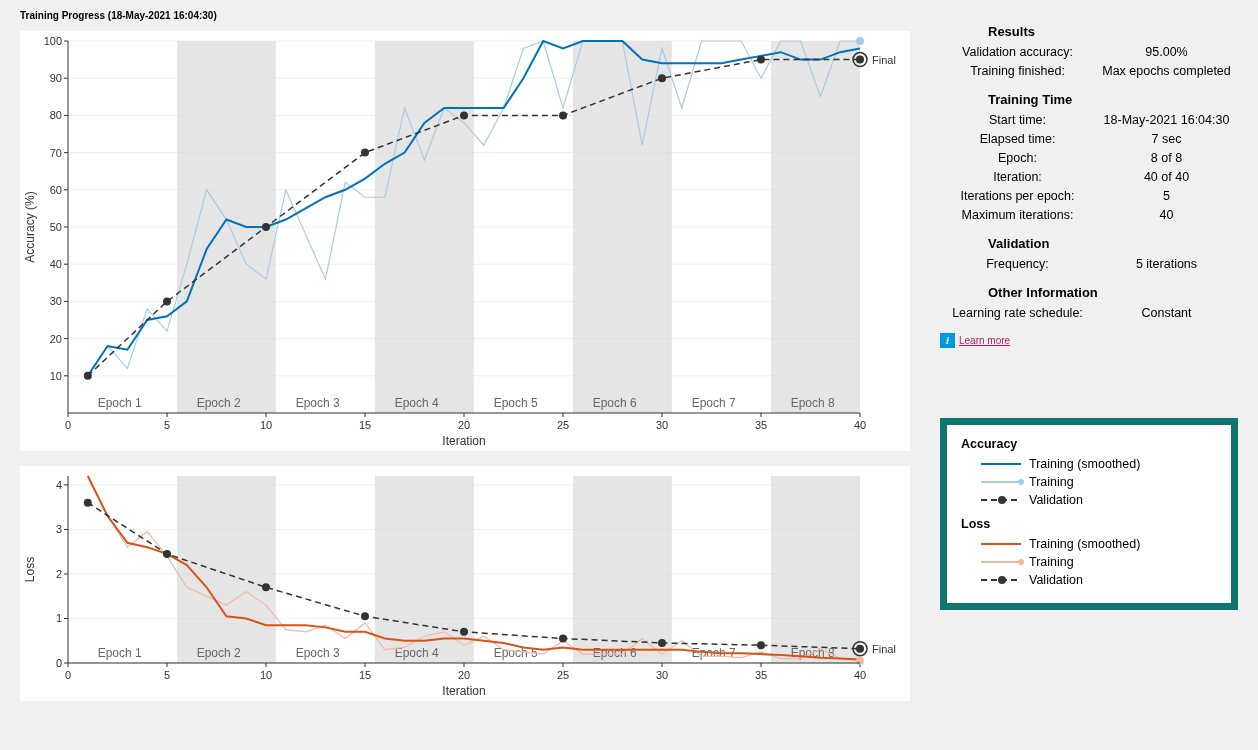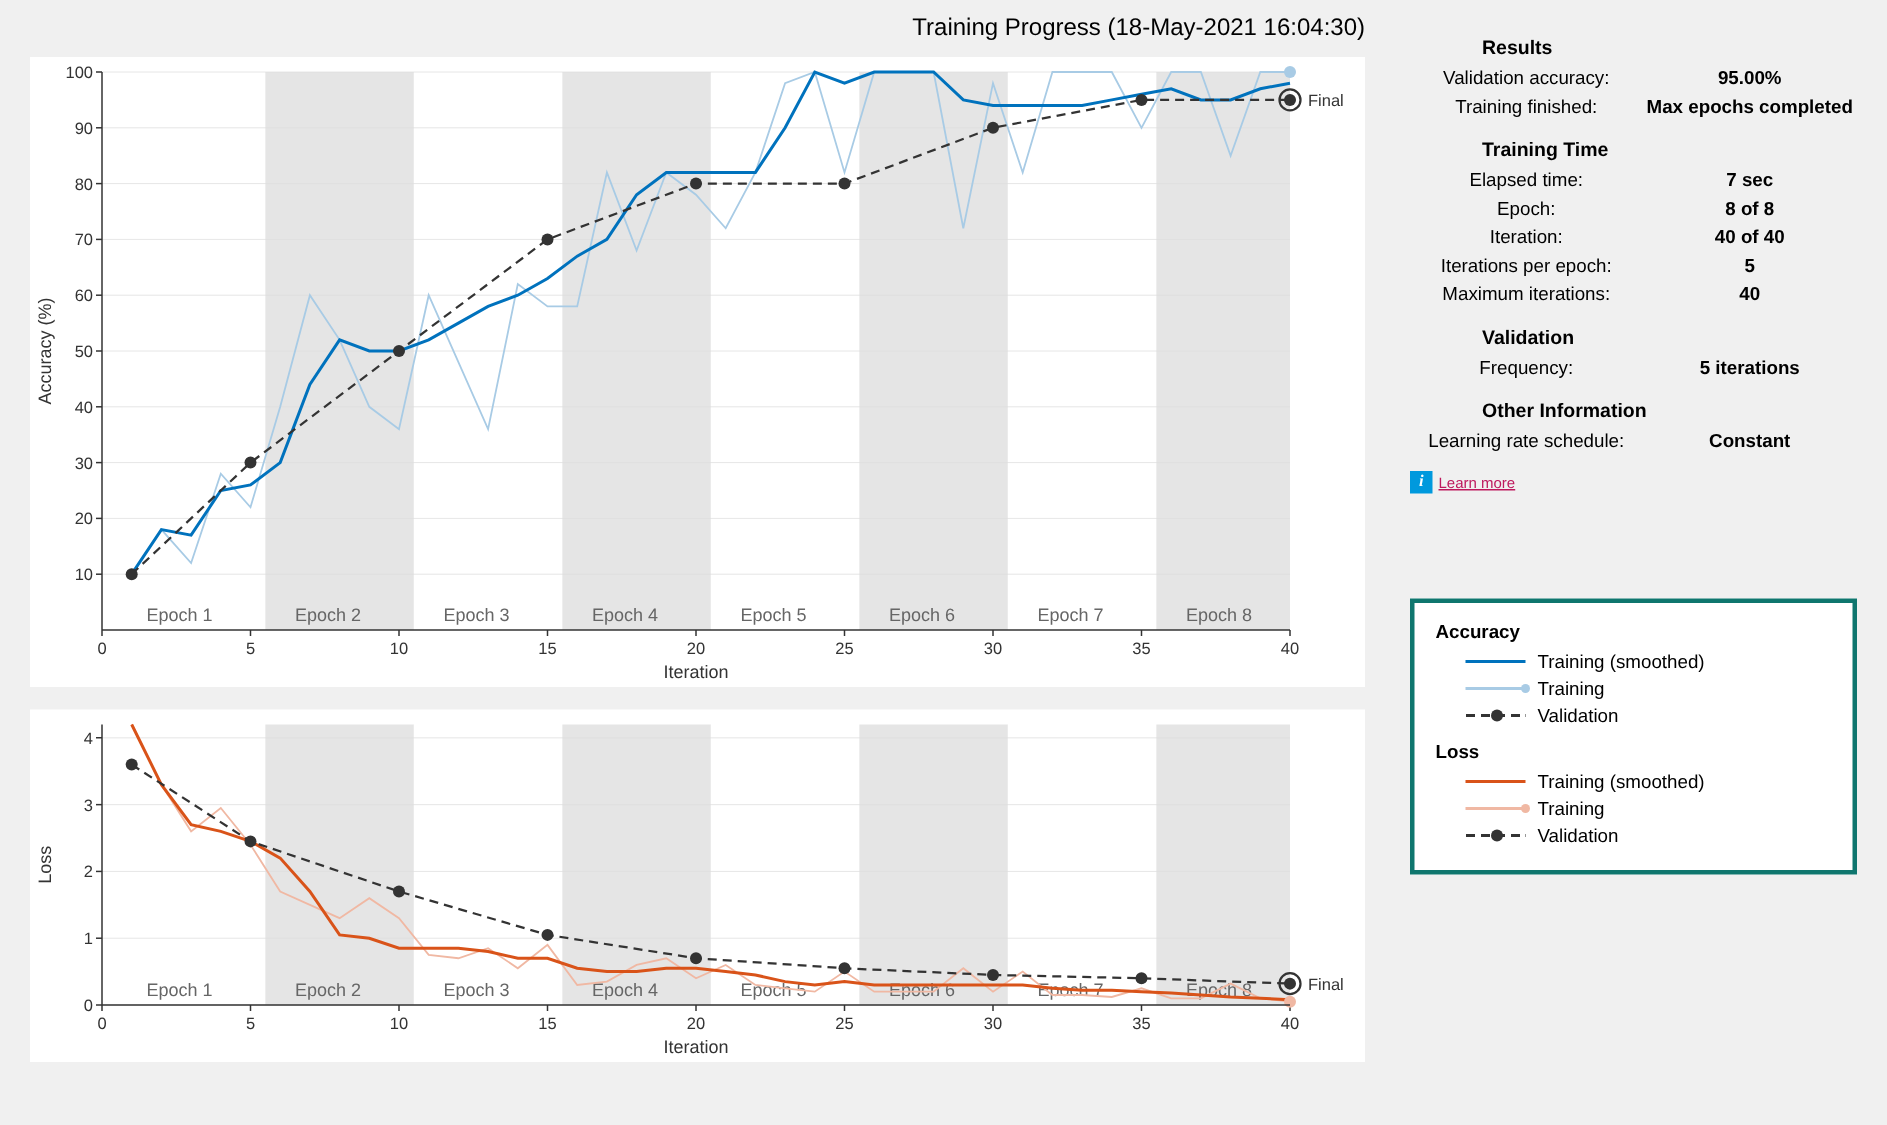--- a/index.html
+++ b/index.html
@@ -1,28 +1,28 @@
 <!DOCTYPE html>
 <html><head>
 <meta charset="utf-8">
 <style>
 * { box-sizing: border-box; margin: 0; padding: 0; }
 body { font-family: Arial, Helvetica, sans-serif; background: #f0f0f0; width: 1258px; height: 750px; overflow: hidden; position: relative; }
 .main-container { display: flex; height: 100%; }
 .charts-panel { flex: 0 0 920px; padding: 10px 10px 10px 20px; }
 .info-panel { flex: 1; padding: 20px 20px 10px 20px; font-size: 13px; }
-.title { font-weight: normal; font-size: 16px; text-align: right; margin-bottom: 10px; }
+.title { font-weight: bold; font-size: 10px; text-align: left; margin-bottom: 10px; }
 .chart-box { background: #fff; position: relative; margin-bottom: 15px; }
 .section-head { font-weight: bold; font-size: 13px; margin-bottom: 6px; margin-top: 4px; padding-left: 48px; }
 .info-row { display: flex; margin-bottom: 5px; font-size: 12.5px; text-align: center; }
 .info-label { flex: 0 0 155px; }
-.info-val { flex: 1; font-weight: bold; }
+.info-val { flex: 1; }
 .learn-more { color: #be185d; text-decoration: underline; font-size: 10px; cursor: pointer; }
 .info-icon { display: inline-block; width: 15px; height: 15px; background: #0099dd; color: #fff; font-family: serif; font-style: italic; font-weight: bold; font-size: 11px; text-align: center; line-height: 15px; margin-right: 4px; vertical-align: middle; }
-.legend-box { border: 3px solid #0f766e; background: #fff; padding: 12px 14px; margin-top: 70px; font-size: 12.5px; }
+.legend-box { border: 7px solid #0f766e; background: #fff; padding: 12px 14px; margin-top: 70px; font-size: 12.5px; }
 .legend-head { font-weight: bold; margin-bottom: 6px; }
 .legend-item { display: flex; align-items: center; margin-bottom: 4px; margin-left: 20px; }
 .legend-line { width: 40px; height: 2px; position: relative; margin-right: 8px; }
 .legend-line.blue { background: #0072bd; }
 .legend-line.lblue { background: #a8cbe5; }
 .legend-line.lblue::after { content:''; position:absolute; right:-3px; top:-2px; width:6px; height:6px; border-radius:50%; background:#a8cbe5; }
 .legend-line.dash { background: repeating-linear-gradient(to right,#333 0,#333 6px,transparent 6px,transparent 10px); }
 .legend-line.dash::after { content:''; position:absolute; left:17px; top:-3px; width:8px; height:8px; border-radius:50%; background:#333; }
 .legend-line.orange { background: #d95319; }
 .legend-line.lorange { background: #f0b8a3; }
@@ -198,20 +198,24 @@
     <div class="info-row">
         <span class="info-label">Validation accuracy:</span>
         <span class="info-val">95.00%</span>
       </div>
     <div class="info-row">
         <span class="info-label">Training finished:</span>
         <span class="info-val">Max epochs completed</span>
       </div>
     <div class="section-head" style="margin-top:14px">Training Time</div>
     <div class="info-row">
+        <span class="info-label">Start time:</span>
+        <span class="info-val">18-May-2021 16:04:30</span>
+      </div>
+    <div class="info-row">
         <span class="info-label">Elapsed time:</span>
         <span class="info-val">7 sec</span>
       </div>
     <div class="info-row">
         <span class="info-label">Epoch:</span>
         <span class="info-val">8 of 8</span>
       </div>
     <div class="info-row">
         <span class="info-label">Iteration:</span>
         <span class="info-val">40 of 40</span>

